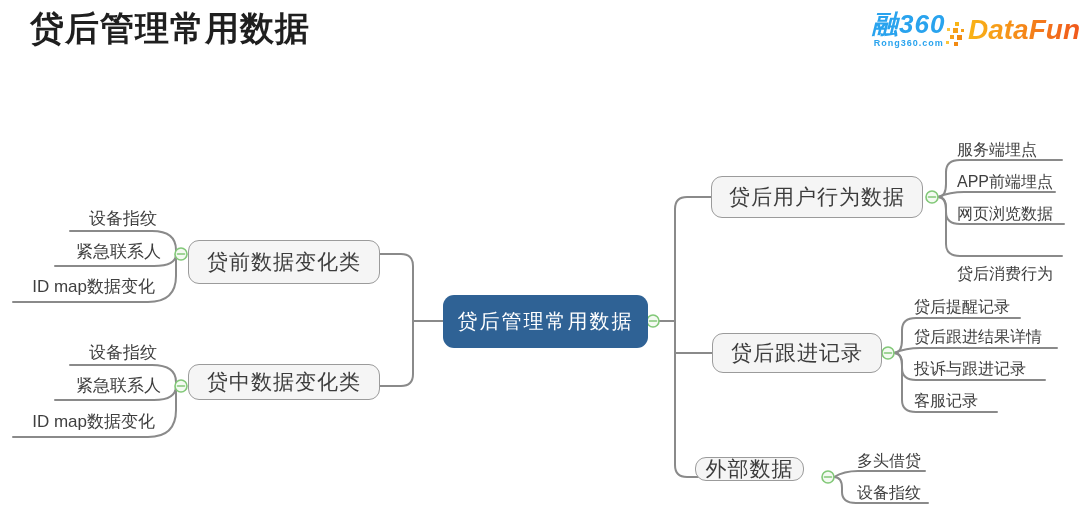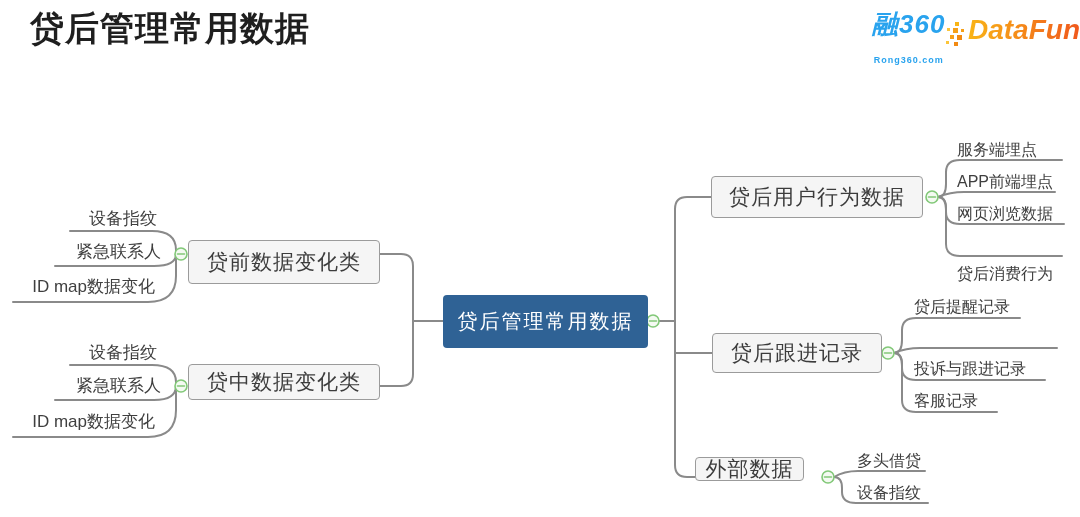--- a/index.html
+++ b/index.html
@@ -7,36 +7,36 @@
     position:relative;width:1080px;height:517px;background:#fff;overflow:hidden;
     font-family:"Liberation Sans","DejaVu Sans",sans-serif;
   }
   
   .title{
     position:absolute;left:30px;top:6px;font-size:34px;font-weight:600;
     color:var(--title_text);letter-spacing:1px;white-space:nowrap;
   }
   .logo-rong{position:absolute;left:872px;top:11px;color:var(--rong_blue);text-align:center;line-height:1;}
   .logo-rong .main{font-size:26px;font-weight:bold;letter-spacing:1px;font-style:italic;}
-  .logo-rong .sub{font-size:9px;font-weight:bold;letter-spacing:1px;margin-top:19px;}
+  .logo-rong .sub{font-size:9px;font-weight:bold;letter-spacing:1px;margin-top:2px;}
   .logo-datafun{position:absolute;left:946px;top:16px;display:flex;align-items:flex-start;}
   .df-dots{margin-top:6px;margin-right:2px;}
   .df-text{
     font-size:28px;font-weight:bold;font-style:italic;line-height:1;
     background:linear-gradient(90deg,var(--datafun_orange_start),var(--datafun_orange_end));
     -webkit-background-clip:text;background-clip:text;color:transparent;letter-spacing:0px;
   }
   
   svg.mm{position:absolute;left:0;top:0;z-index:0;}
   .mm path{fill:none;stroke:var(--line);stroke-width:2;stroke-linecap:round;}
   .mm circle{fill:var(--collapse_fill);stroke:var(--collapse_green);stroke-width:1.6;}
   .mm line{stroke:var(--collapse_green);stroke-width:1.6;stroke-linecap:round;}
   .node{
     position:absolute;display:flex;align-items:center;justify-content:center;
-    border-radius:4px;white-space:nowrap;z-index:1;box-sizing:border-box;
+    border-radius:11px;white-space:nowrap;z-index:1;box-sizing:border-box;
   }
   .node.root{background:var(--root_fill);color:var(--root_text);font-size:20px;letter-spacing:2px;}
   .node.box{background:var(--box_fill);border:1.5px solid var(--box_border);color:var(--box_text);font-size:21px;letter-spacing:1px;}
   #root-node{left:443px;top:295px;width:205px;height:53px;}
   #bl1{left:188px;top:240px;width:192px;height:44px;}
   #bl2{left:188px;top:364px;width:192px;height:36px;}
   #br1{left:711px;top:176px;width:212px;height:42px;}
   #br2{left:712px;top:333px;width:170px;height:40px;}
   #br3{left:695px;top:457px;width:109px;height:24px;}
   .leaf{position:absolute;white-space:nowrap;color:var(--leaf_text);z-index:1;}
@@ -144,18 +144,19 @@
   <div id="lf-l1c" class="leaf lft">ID map数据变化</div>
   <div id="lf-l2a" class="leaf lft">设备指纹</div>
   <div id="lf-l2b" class="leaf lft">紧急联系人</div>
   <div id="lf-l2c" class="leaf lft">ID map数据变化</div>
 
   <div id="lf-ra1" class="leaf rgt">服务端埋点</div>
   <div id="lf-ra2" class="leaf rgt">APP前端埋点</div>
   <div id="lf-ra3" class="leaf rgt">网页浏览数据</div>
   <div id="lf-ra4" class="leaf rgt">贷后消费行为</div>
   <div id="lf-rb1" class="leaf rgt">贷后提醒记录</div>
+  <div id="lf-rb2" class="leaf rgt">贷后跟进结果详情</div>
   <div id="lf-rb3" class="leaf rgt">投诉与跟进记录</div>
   <div id="lf-rb4" class="leaf rgt">客服记录</div>
   <div id="lf-rc1" class="leaf rgt">多头借贷</div>
   <div id="lf-rc2" class="leaf rgt">设备指纹</div>
 
 </div>
 
 </body></html>

